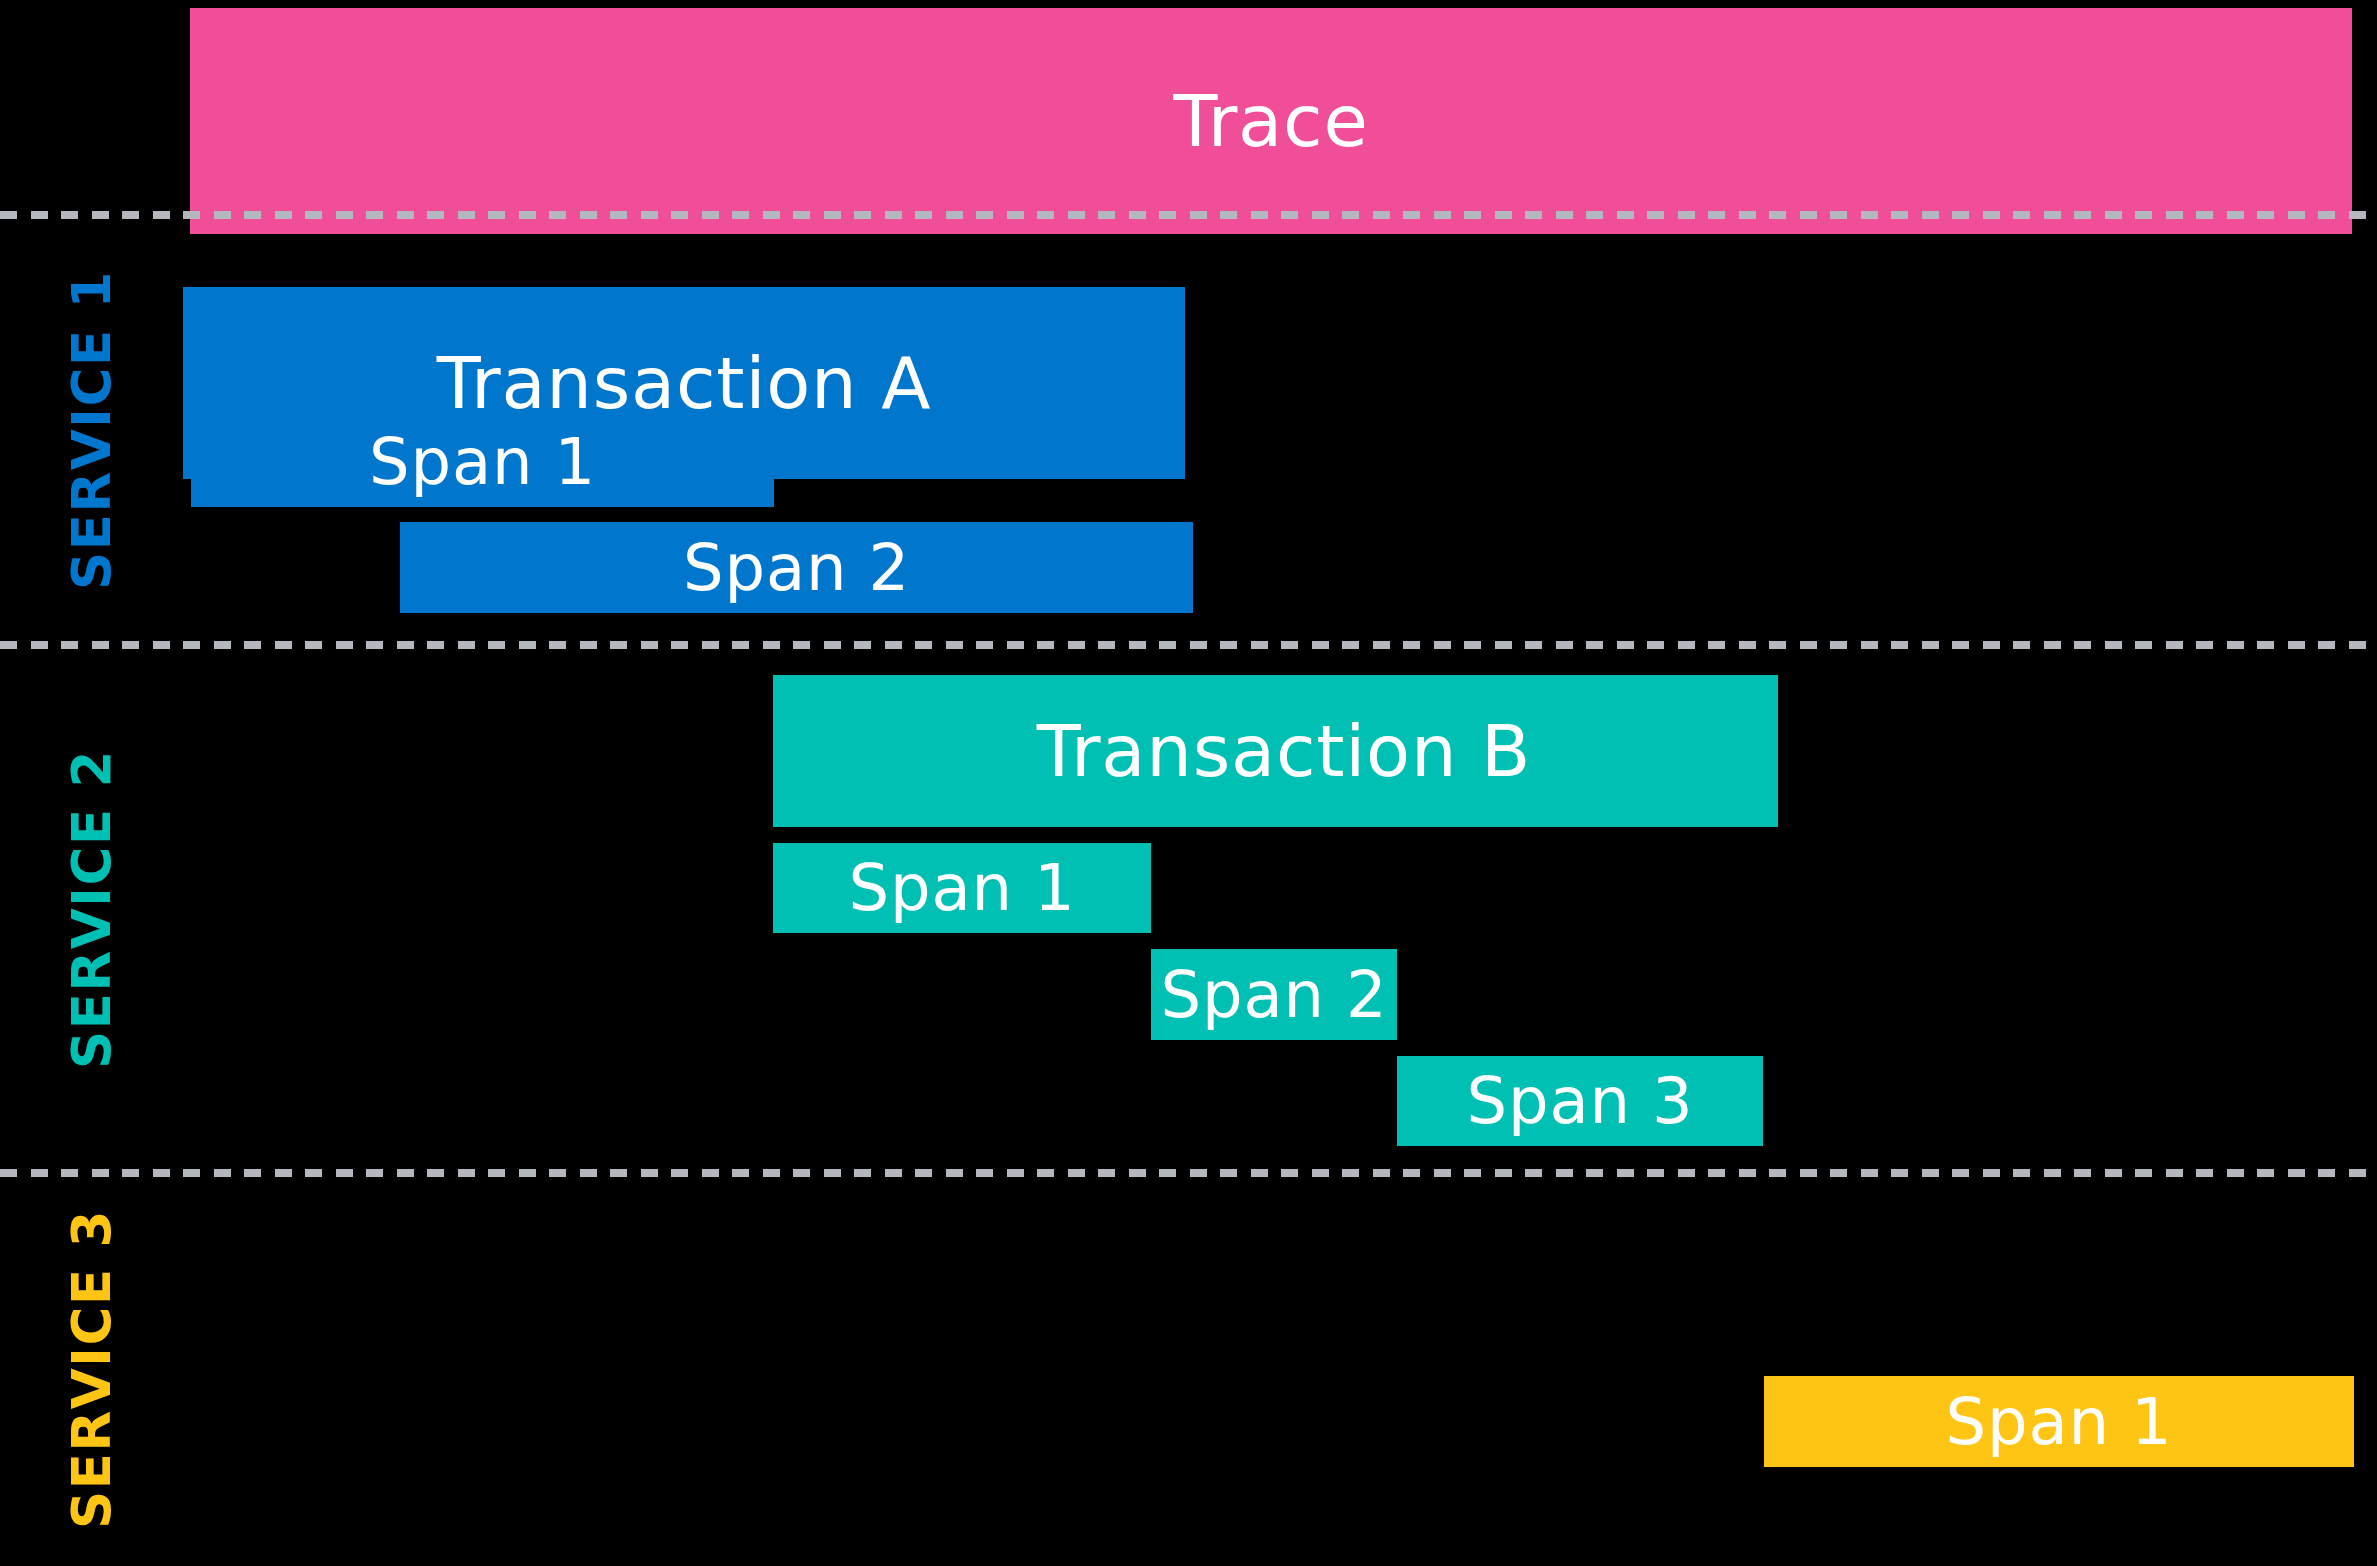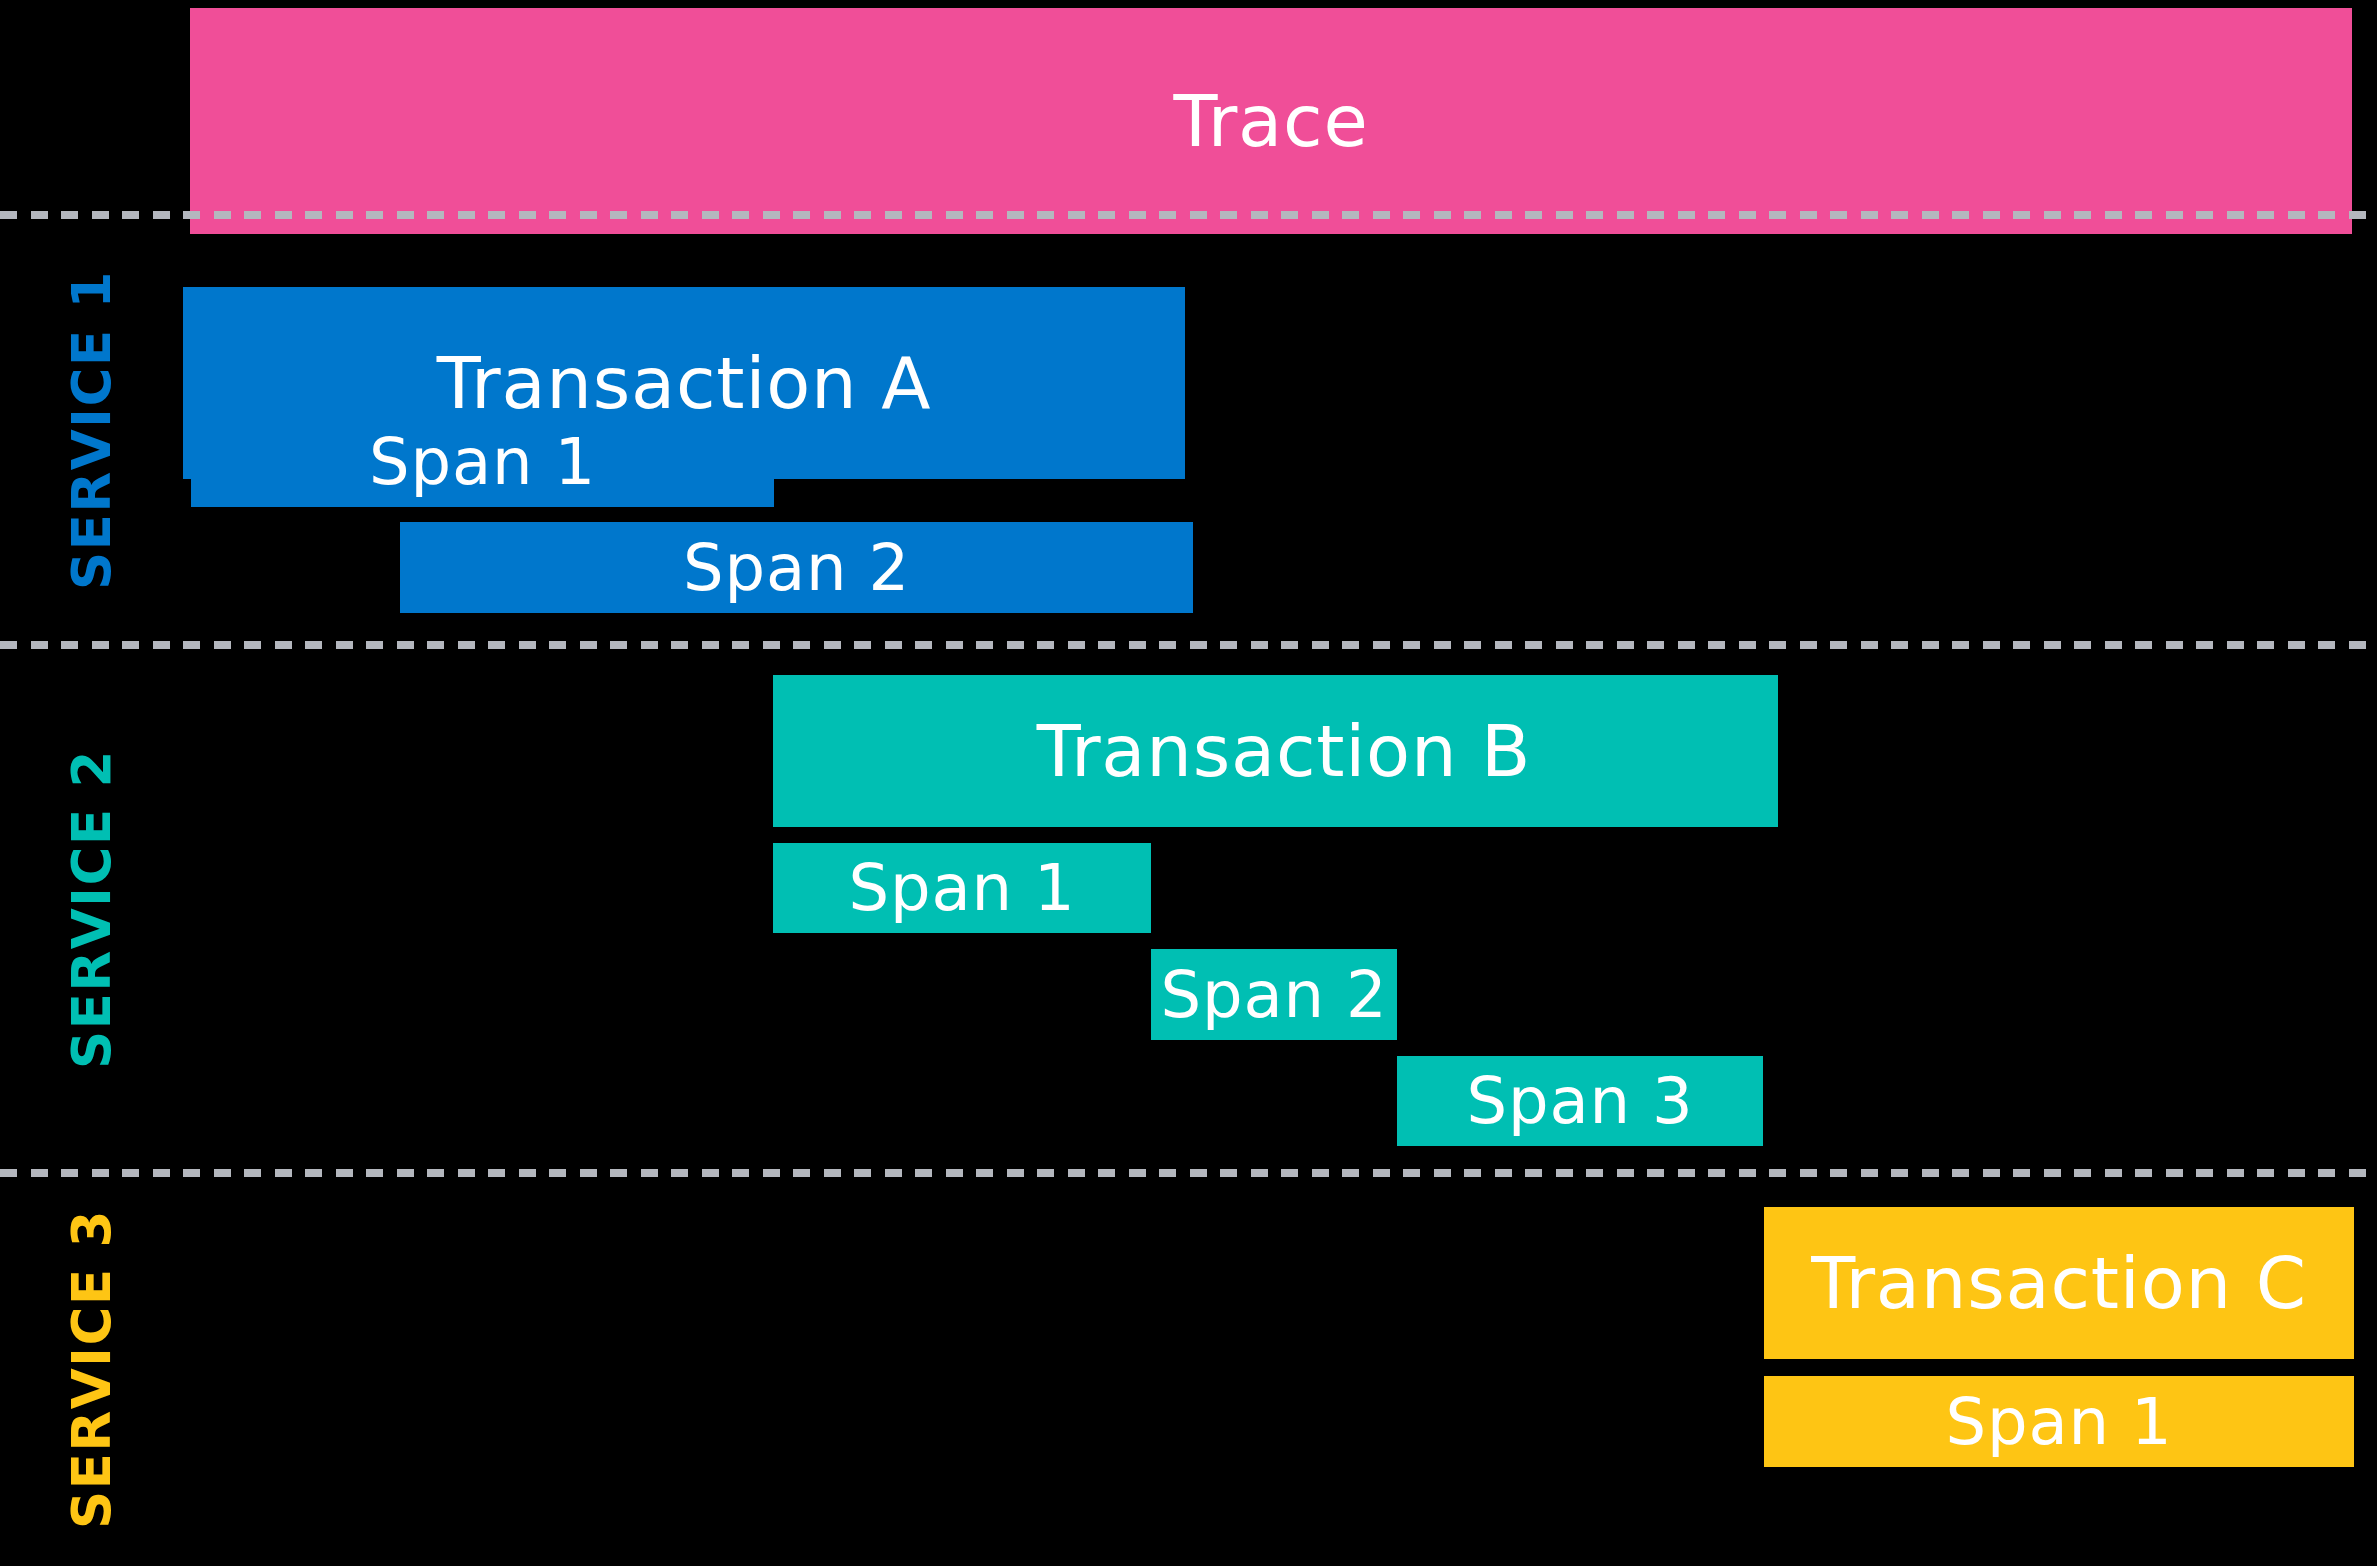--- a/index.html
+++ b/index.html
@@ -76,18 +76,17 @@
   <div class="bar teal lbl-lg" style="left:773px; top:675px; width:988px; height:152px;padding-left:17px;">Transaction B</div>
 
   <div class="bar teal lbl-sm" style="left:773px; top:843px; width:378px; height:90px;">Span 1</div>
 
   <div class="bar teal lbl-sm" style="left:1151px; top:949px; width:246px; height:91px;">Span 2</div>
 
   <div class="bar teal lbl-sm" style="left:1397px; top:1056px; width:366px; height:90px;">Span 3</div>
 
   <div class="service-label yellow-t" style="left:91px; top:1369px;">SERVICE 3</div>
 
-  <div class="bar yellow lbl-lg" style="left:1764px; top:1207px; width:590px; height:152px;">Transaction C</div>
 
   <div class="bar yellow lbl-sm" style="left:1764px; top:1376px; width:590px; height:91px;">Span 1</div>
 
 </div>
 
 
 </body></html>

